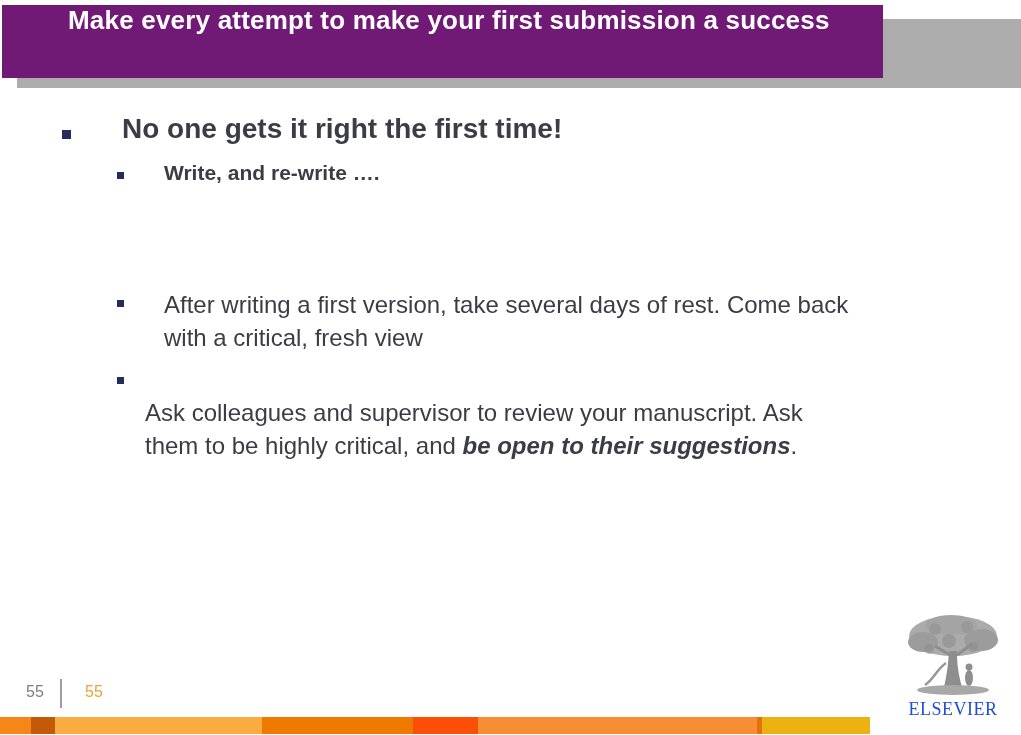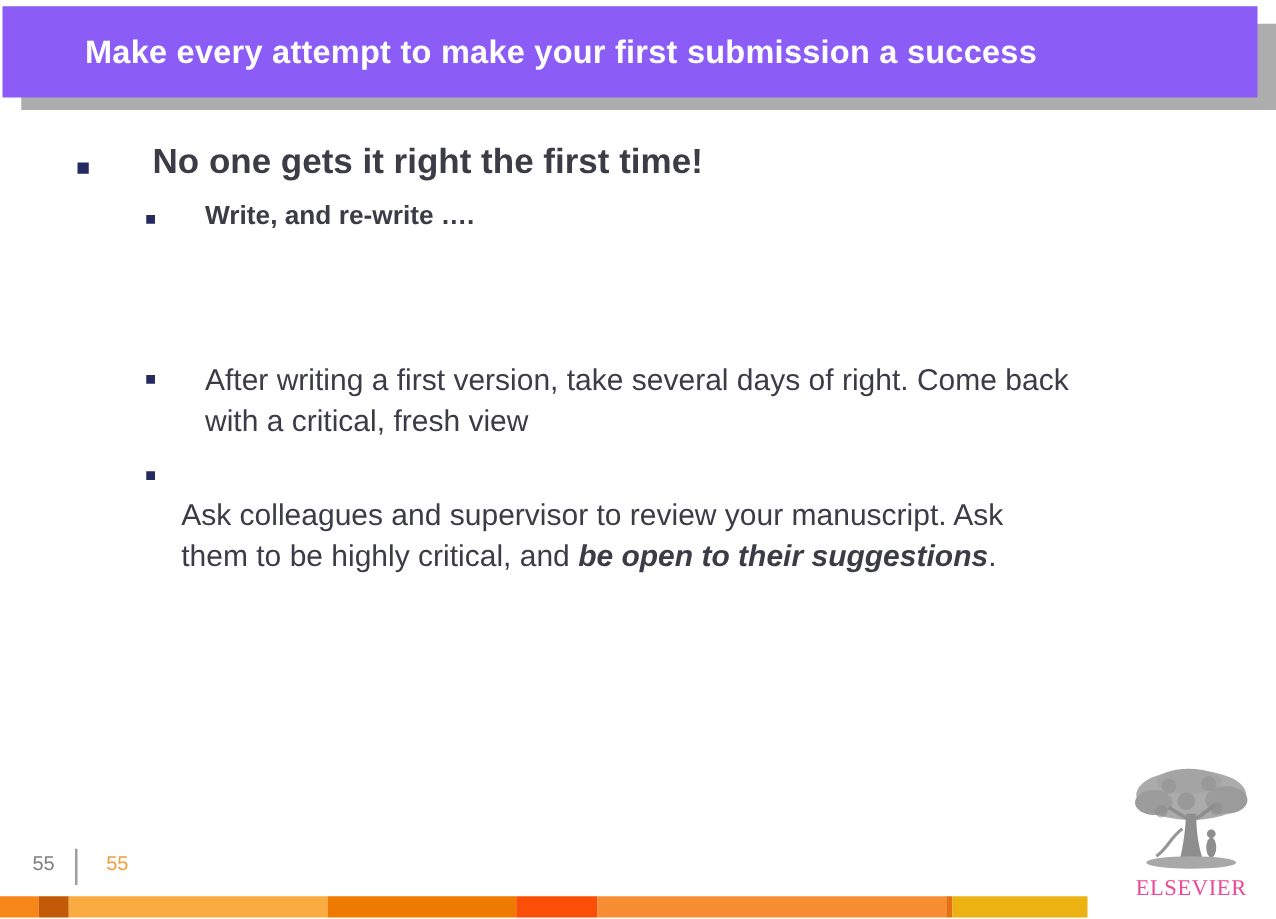--- a/index.html
+++ b/index.html
@@ -13,23 +13,23 @@
   .slide { position: absolute; inset: 0; background: #ffffff; }
 
   
   .header-shadow {
     position: absolute; left: 17px; top: 19px;
     width: 1004px; height: 69px;
     background: #ADADAD;
   }
   .header-bar {
     position: absolute; left: 2px; top: 5px;
-    width: 1004px; height: 73px;
-    background: #8b5cf6;
-    display: flex; align-items: center;
+    width: 881px; height: 73px;
+    background: #701a75;
+    display: flex; align-items: flex-start;
   }
   .header-title {
     color: #ffffff;
     font-size: 26px;
     font-weight: bold;
     padding-left: 66px;
     letter-spacing: 0.2px;
   }
 
   
@@ -85,21 +85,21 @@
     background: #9E9E9E;
   }
 
   
   .logo {
     position: absolute; left: 905px; top: 611px;
     width: 96px; text-align: center;
   }
   .logo-text {
     font-family: "Liberation Serif", serif;
-    color: #ec4899;
+    color: #1d4ed8;
     font-size: 18px;
     letter-spacing: 0.5px;
     margin-top: -2px;
     white-space: nowrap;
   }
 
   
   .strip {
     position: absolute; left: 0; top: 717px;
     height: 17px; display: flex;
@@ -130,21 +130,21 @@
   </div>
 
   <div class="row row-s1">
     <span class="bullet-sq b-l2"></span>
     <span class="l2-text-bold">Write, and re-write ….</span>
   </div>
 
 
   <div class="row row-s2a">
     <span class="bullet-sq b-l2"></span>
-    <span class="l2-text">After writing a first version, take several days of right. Come back with a critical, fresh view</span>
+    <span class="l2-text">After writing a first version, take several days of rest. Come back with a critical, fresh view</span>
   </div>
 
   <div class="row row-s2b">
     <span class="bullet-sq b-l2"></span>
     <span class="l2-text"><span>Ask colleagues and supervisor to review your manuscript. Ask them to be highly critical, and </span><span class="emph">be open to their suggestions</span><span>.</span></span>
   </div>
 
   <div class="page-num gray">55</div>
   <div class="page-divider"></div>
   <div class="page-num orange">55</div>

